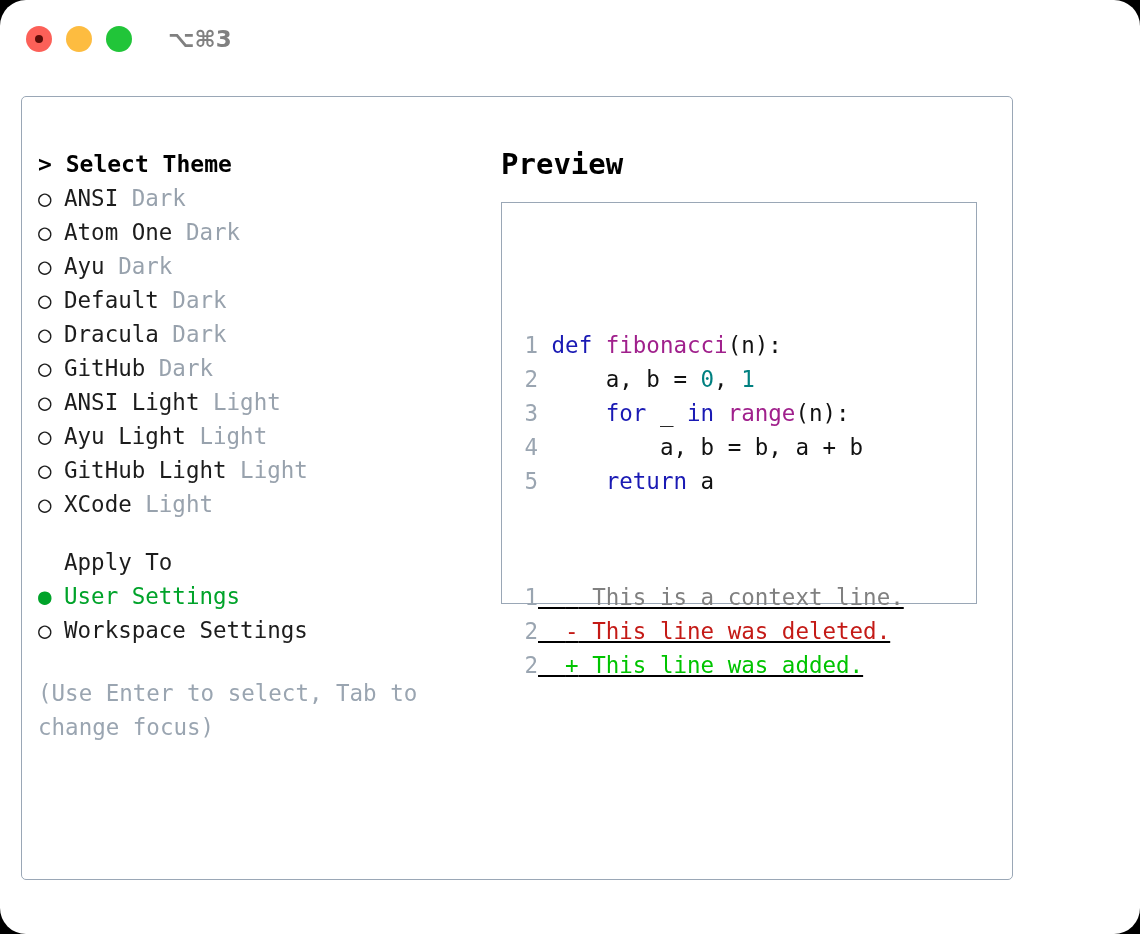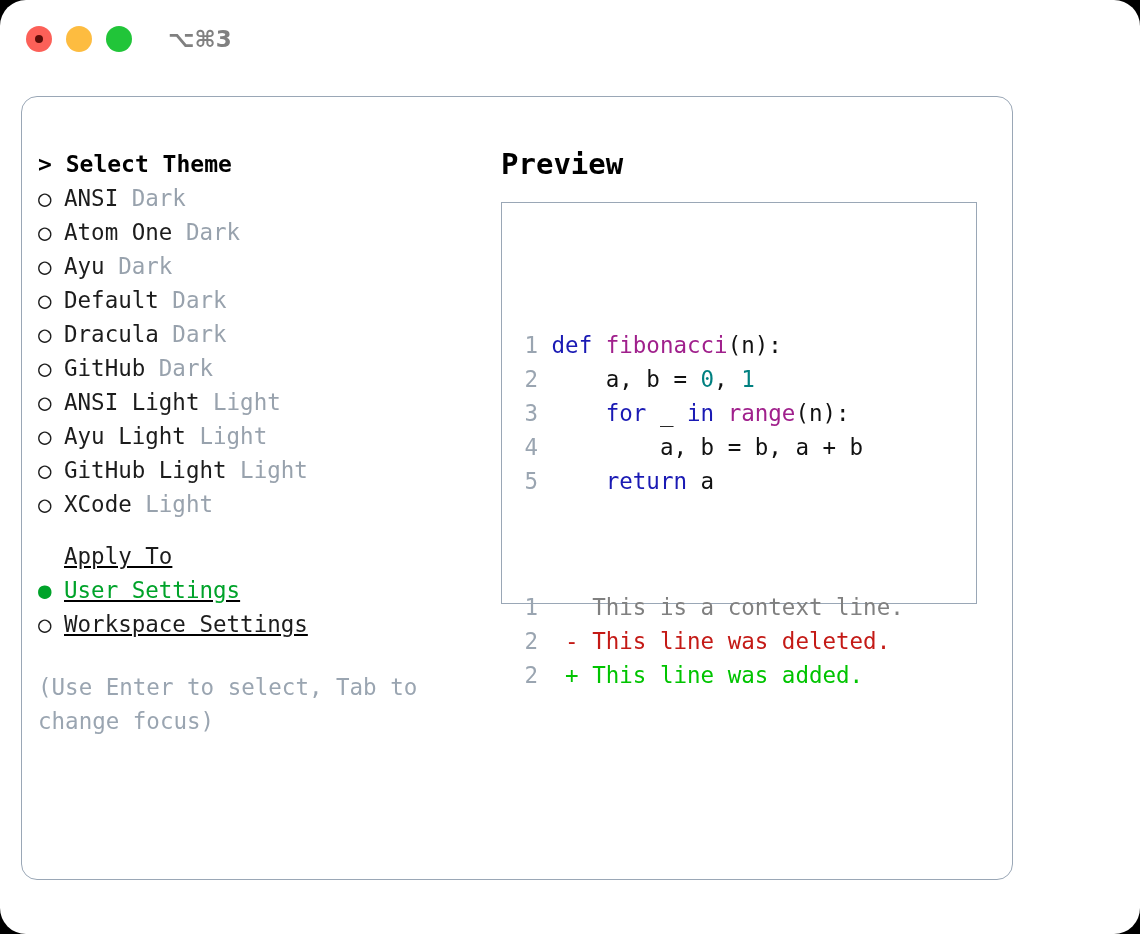--- a/index.html
+++ b/index.html
@@ -63,21 +63,21 @@
   }
 
   
   #panel {
     position: absolute;
     left: 21px;
     top: 96px;
     width: 992px;
     height: 784px;
     border: 1.6px solid #9aa7b6;
-    border-radius: 16px;
+    border-radius: 5px;
     box-sizing: border-box;
     background: #ffffff;
   }
 
   
   #left-col {
     position: absolute;
     left: 16px;
     top: 50px;
     width: 450px;
@@ -99,21 +99,21 @@
     font-size: 23px;
     color: #000000;
   }
   .kind {
     color: #98a2ad;
   }
   .row.selected .name,
   .row.selected .marker { color: #00a32a; }
   .row.selected .kind { color: #98a2ad; }
 
-  #apply-group { margin-top: 18px; text-decoration: underline; }
+  #apply-group { margin-top: 24px; }
   .group-title {
     height: 34px;
     line-height: 34px;
     font-size: 22.5px;
     color: #1c1c1c;
     padding-left: 26px;
   }
 
   #hint {
     margin-top: 29px;
@@ -159,21 +159,21 @@
     text-align: right;
     color: #9aa5b1;
   }
   .kw  { color: #1a1ab4; }
   .fn  { color: #a0208c; }
   .num { color: #008080; }
   .pl  { color: #111111; }
   .ctx { color: #808080; }
   .del { color: #c41a16; }
   .add { color: #00c400; }
-  #diff { margin-top: 24px; }
+  #diff { margin-top: 14px; text-decoration: underline; }
 </style>
 </head>
 <body>
 
 <div id="window">
 
   <div id="titlebar">
     <div class="traffic" id="dot-close"></div>
     <div id="dot-close-center"></div>
     <div class="traffic" id="dot-min"></div>

